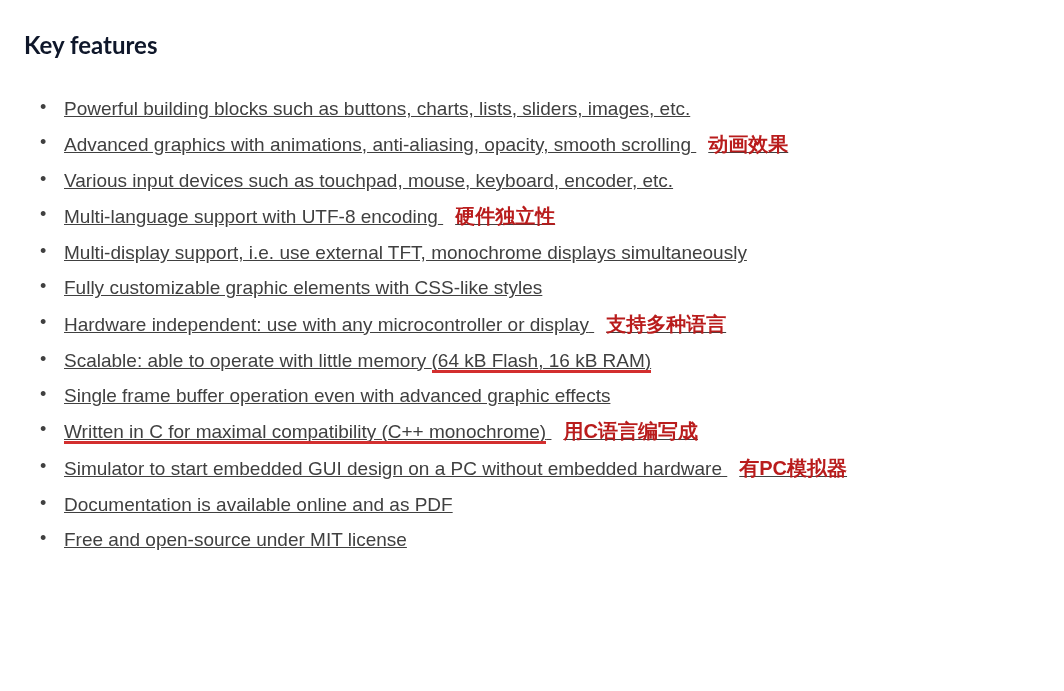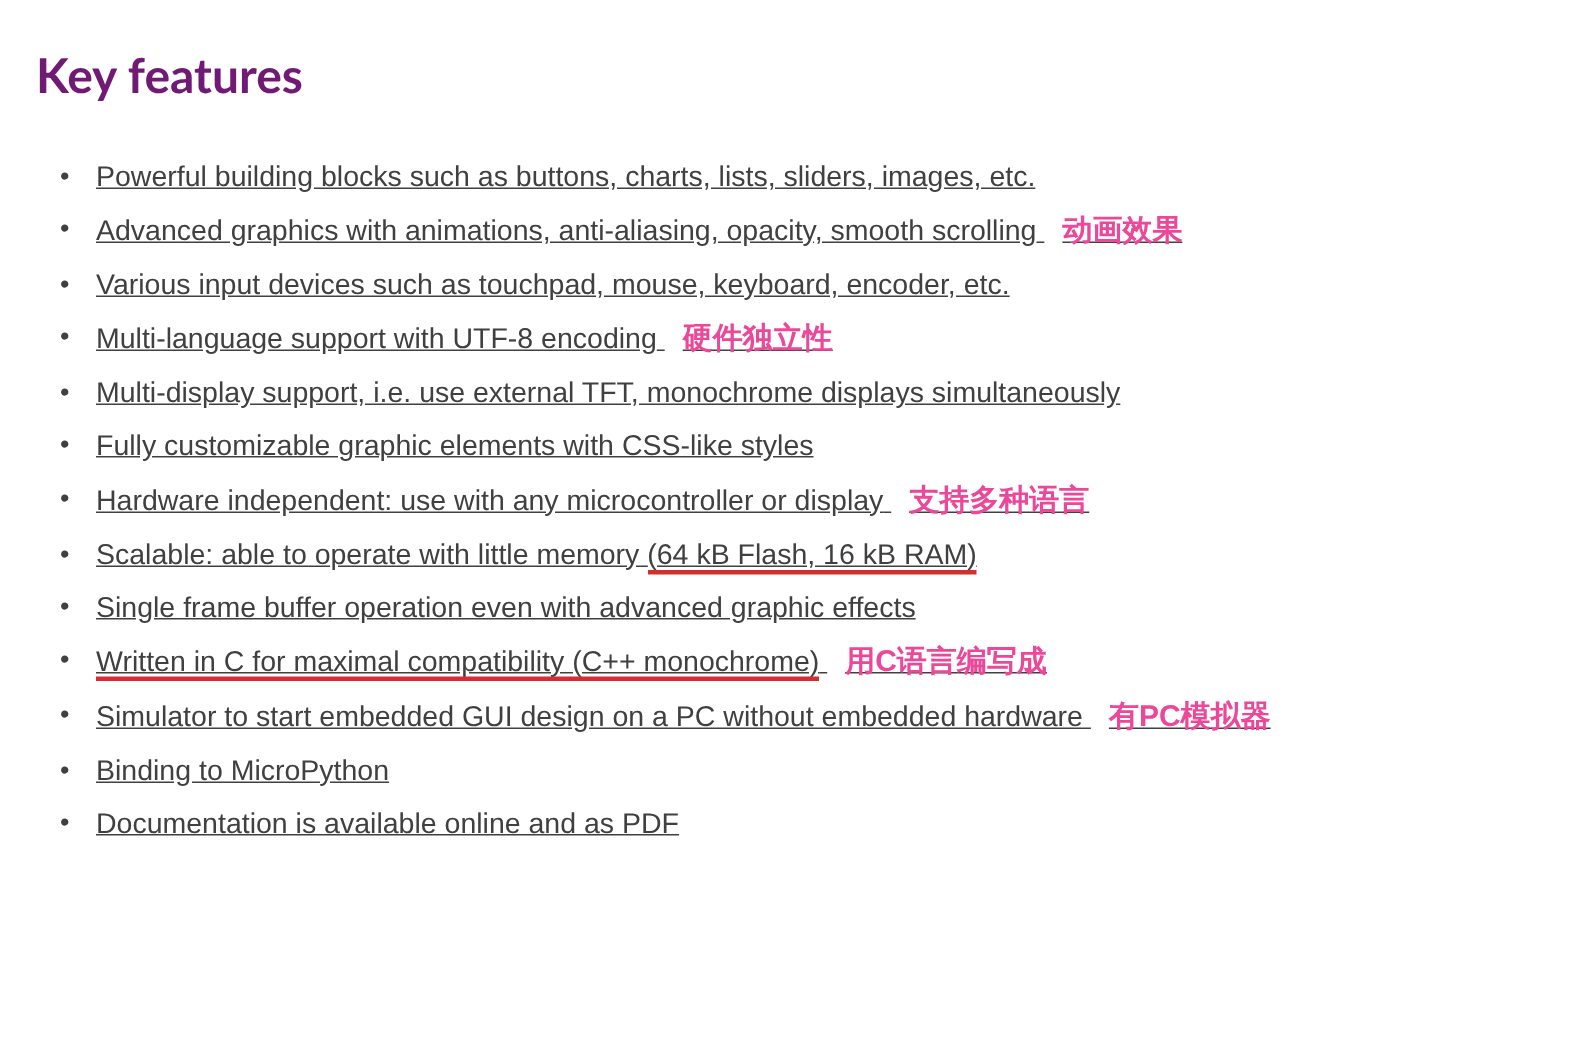--- a/index.html
+++ b/index.html
@@ -8,23 +8,23 @@
       box-sizing: border-box;
     }
     body {
       font-family: 'Segoe UI', Tahoma, Geneva, sans-serif;
       background: #ffffff;
       padding: 30px 24px;
       color: #404040;
       width: 1064px;
     }
     h2.page-title {
-      font-size: 32px;
+      font-size: 24px;
       font-weight: 700;
-      color: #701a75;
+      color: #0f172a;
       margin-bottom: 32px;
       font-family: 'Lato', 'Segoe UI', sans-serif;
     }
     ul.feature-list {
       list-style: none;
       padding-left: 28px;
     }
     ul.feature-list li {
       position: relative;
       font-size: 19px;
@@ -34,21 +34,21 @@
       text-decoration: underline;
     }
     ul.feature-list li::before {
       content: "•";
       position: absolute;
       left: -12px;
       color: #404040;
       font-size: 18px;
     }
     .annotation {
-      color: #ec4899;
+      color: #b91c1c;
       font-weight: 700;
       font-size: 20px;
       margin-left: 12px;
       font-family: 'Microsoft YaHei', 'SimHei', sans-serif;
     }
     .underline-red {
       position: relative;
       display: inline;
     }
     .underline-red::after {
@@ -99,18 +99,18 @@
   </li>
   <li>
     <span class="underline-red">Written in C for maximal compatibility (C++ monochrome)</span>
     <span class="annotation">用C语言编写成</span>
   </li>
   <li>
     <span>Simulator to start embedded GUI design on a PC without embedded hardware</span>
     <span class="annotation">有PC模拟器</span>
   </li>
   <li>
-    <span>Binding to MicroPython</span>
+    <span>Documentation is available online and as PDF</span>
   </li>
   <li>
-    <span>Documentation is available online and as PDF</span>
+    <span>Free and open-source under MIT license</span>
   </li>
 </ul>
 
 </body></html>

